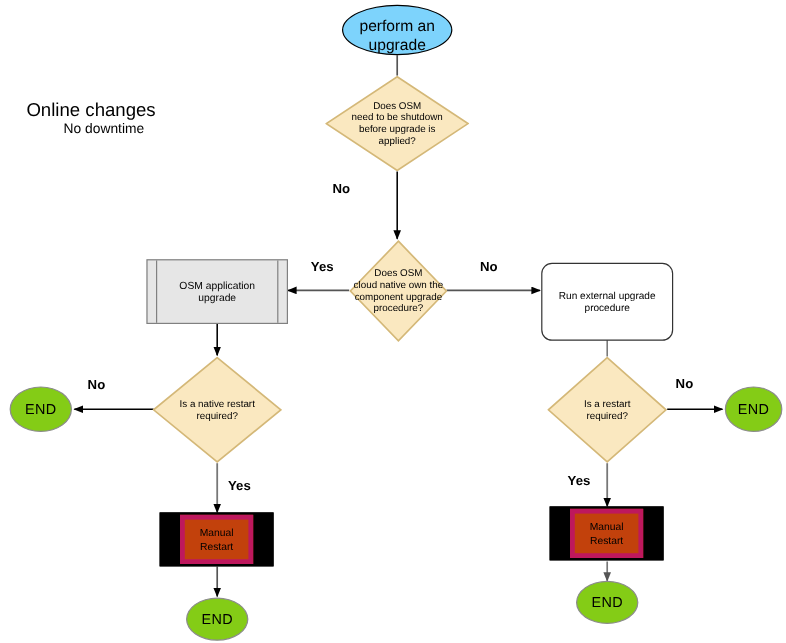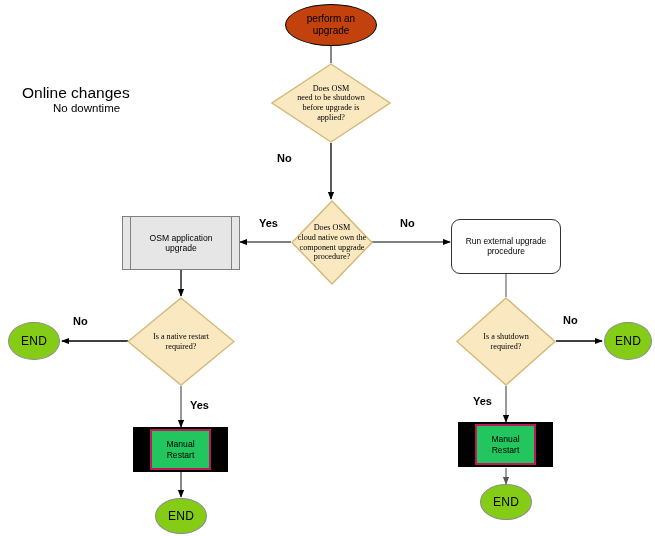--- a/index.html
+++ b/index.html
@@ -38,22 +38,23 @@
   .node-text {
     line-height: 1.18;
     white-space: pre-line;
     padding: 0 2px;
   }
 
   
   .oval-start {
     border: 1.6px solid #000000;
     border-radius: 50%;
-    background: #c2410c;
-    font-size: 10px;
+    background: #7dd3fc;
+    font-size: 13px;
+    align-items: flex-end;
   }
   
   .oval-end {
     border: 1.4px solid #8c8c8c;
     border-radius: 50%;
     background: #84cc16;
     font-size: 12px;
     font-weight: 400;
     letter-spacing: 0.3px;
   }
@@ -64,21 +65,20 @@
   }
   .diamond .dia-shape {
     position: absolute;
     left: 0; top: 0;
     width: 100%; height: 100%;
   }
   .diamond .node-text {
     position: relative;
     z-index: 2;
     font-size: 8.2px;
-    font-family: Liberation Serif, serif;
   }
 
   
   .pdp {
     font-size: 8.6px;
   }
   .pdp-gray {
     background: #e6e6e6;
     border: 1px solid #808080;
   }
@@ -92,22 +92,22 @@
   .pdp-green {
     background: #000000;
     border: 1px solid #000000;
   }
   .pdp-green .inner {
     position: absolute;
     top: 1px;
     bottom: 1px;
     left: 16px;
     right: 16px;
-    background: #22c55e;
-    border: 2px solid #be185d;
+    background: #c2410c;
+    border: 4px solid #be185d;
     display: flex;
     align-items: center;
     justify-content: center;
     z-index: 2;
   }
 
   
   .rounded-box {
     border: 1.1px solid #333333;
     border-radius: 9px;
@@ -209,38 +209,38 @@
 procedure?</div>
   </div>
 
   <div class="node pdp pdp-gray" style="left:122px; top:216px; width:118px; height:54px;">
     <span class="bar" style="left:7px;"></span>
     <span class="bar" style="right:7px;"></span>
     <div class="node-text">OSM application
 upgrade</div>
   </div>
 
-  <div class="node rounded-box" style="left:451px; top:219px; width:110px; height:55px;">
+  <div class="node rounded-box" style="left:451px; top:219px; width:110px; height:65px;">
     <div class="node-text">Run external  upgrade
 procedure</div>
   </div>
 
   <div class="node diamond" style="left:127px; top:297px; width:108px; height:89px;">
     <svg class="dia-shape" viewBox="0 0 108 89" preserveAspectRatio="none">
       <polygon points="54,1 107,44.5 54,88 1,44.5" fill="#fae8c0" stroke="#d4b878" stroke-width="1.4"></polygon>
     </svg>
     <div class="node-text" style="width:98px;">Is a native restart
 required?</div>
   </div>
 
   <div class="node diamond" style="left:456px; top:297px; width:100px; height:89px;">
     <svg class="dia-shape" viewBox="0 0 100 89" preserveAspectRatio="none">
       <polygon points="50,1 99,44.5 50,88 1,44.5" fill="#fae8c0" stroke="#d4b878" stroke-width="1.4"></polygon>
     </svg>
-    <div class="node-text">Is a shutdown
+    <div class="node-text">Is a restart
 required?</div>
   </div>
 
   <div class="node pdp pdp-green" style="left:133px; top:427px; width:95px; height:45px;">
     <div class="inner">
       <div class="node-text">Manual
 Restart</div>
     </div>
   </div>
 

